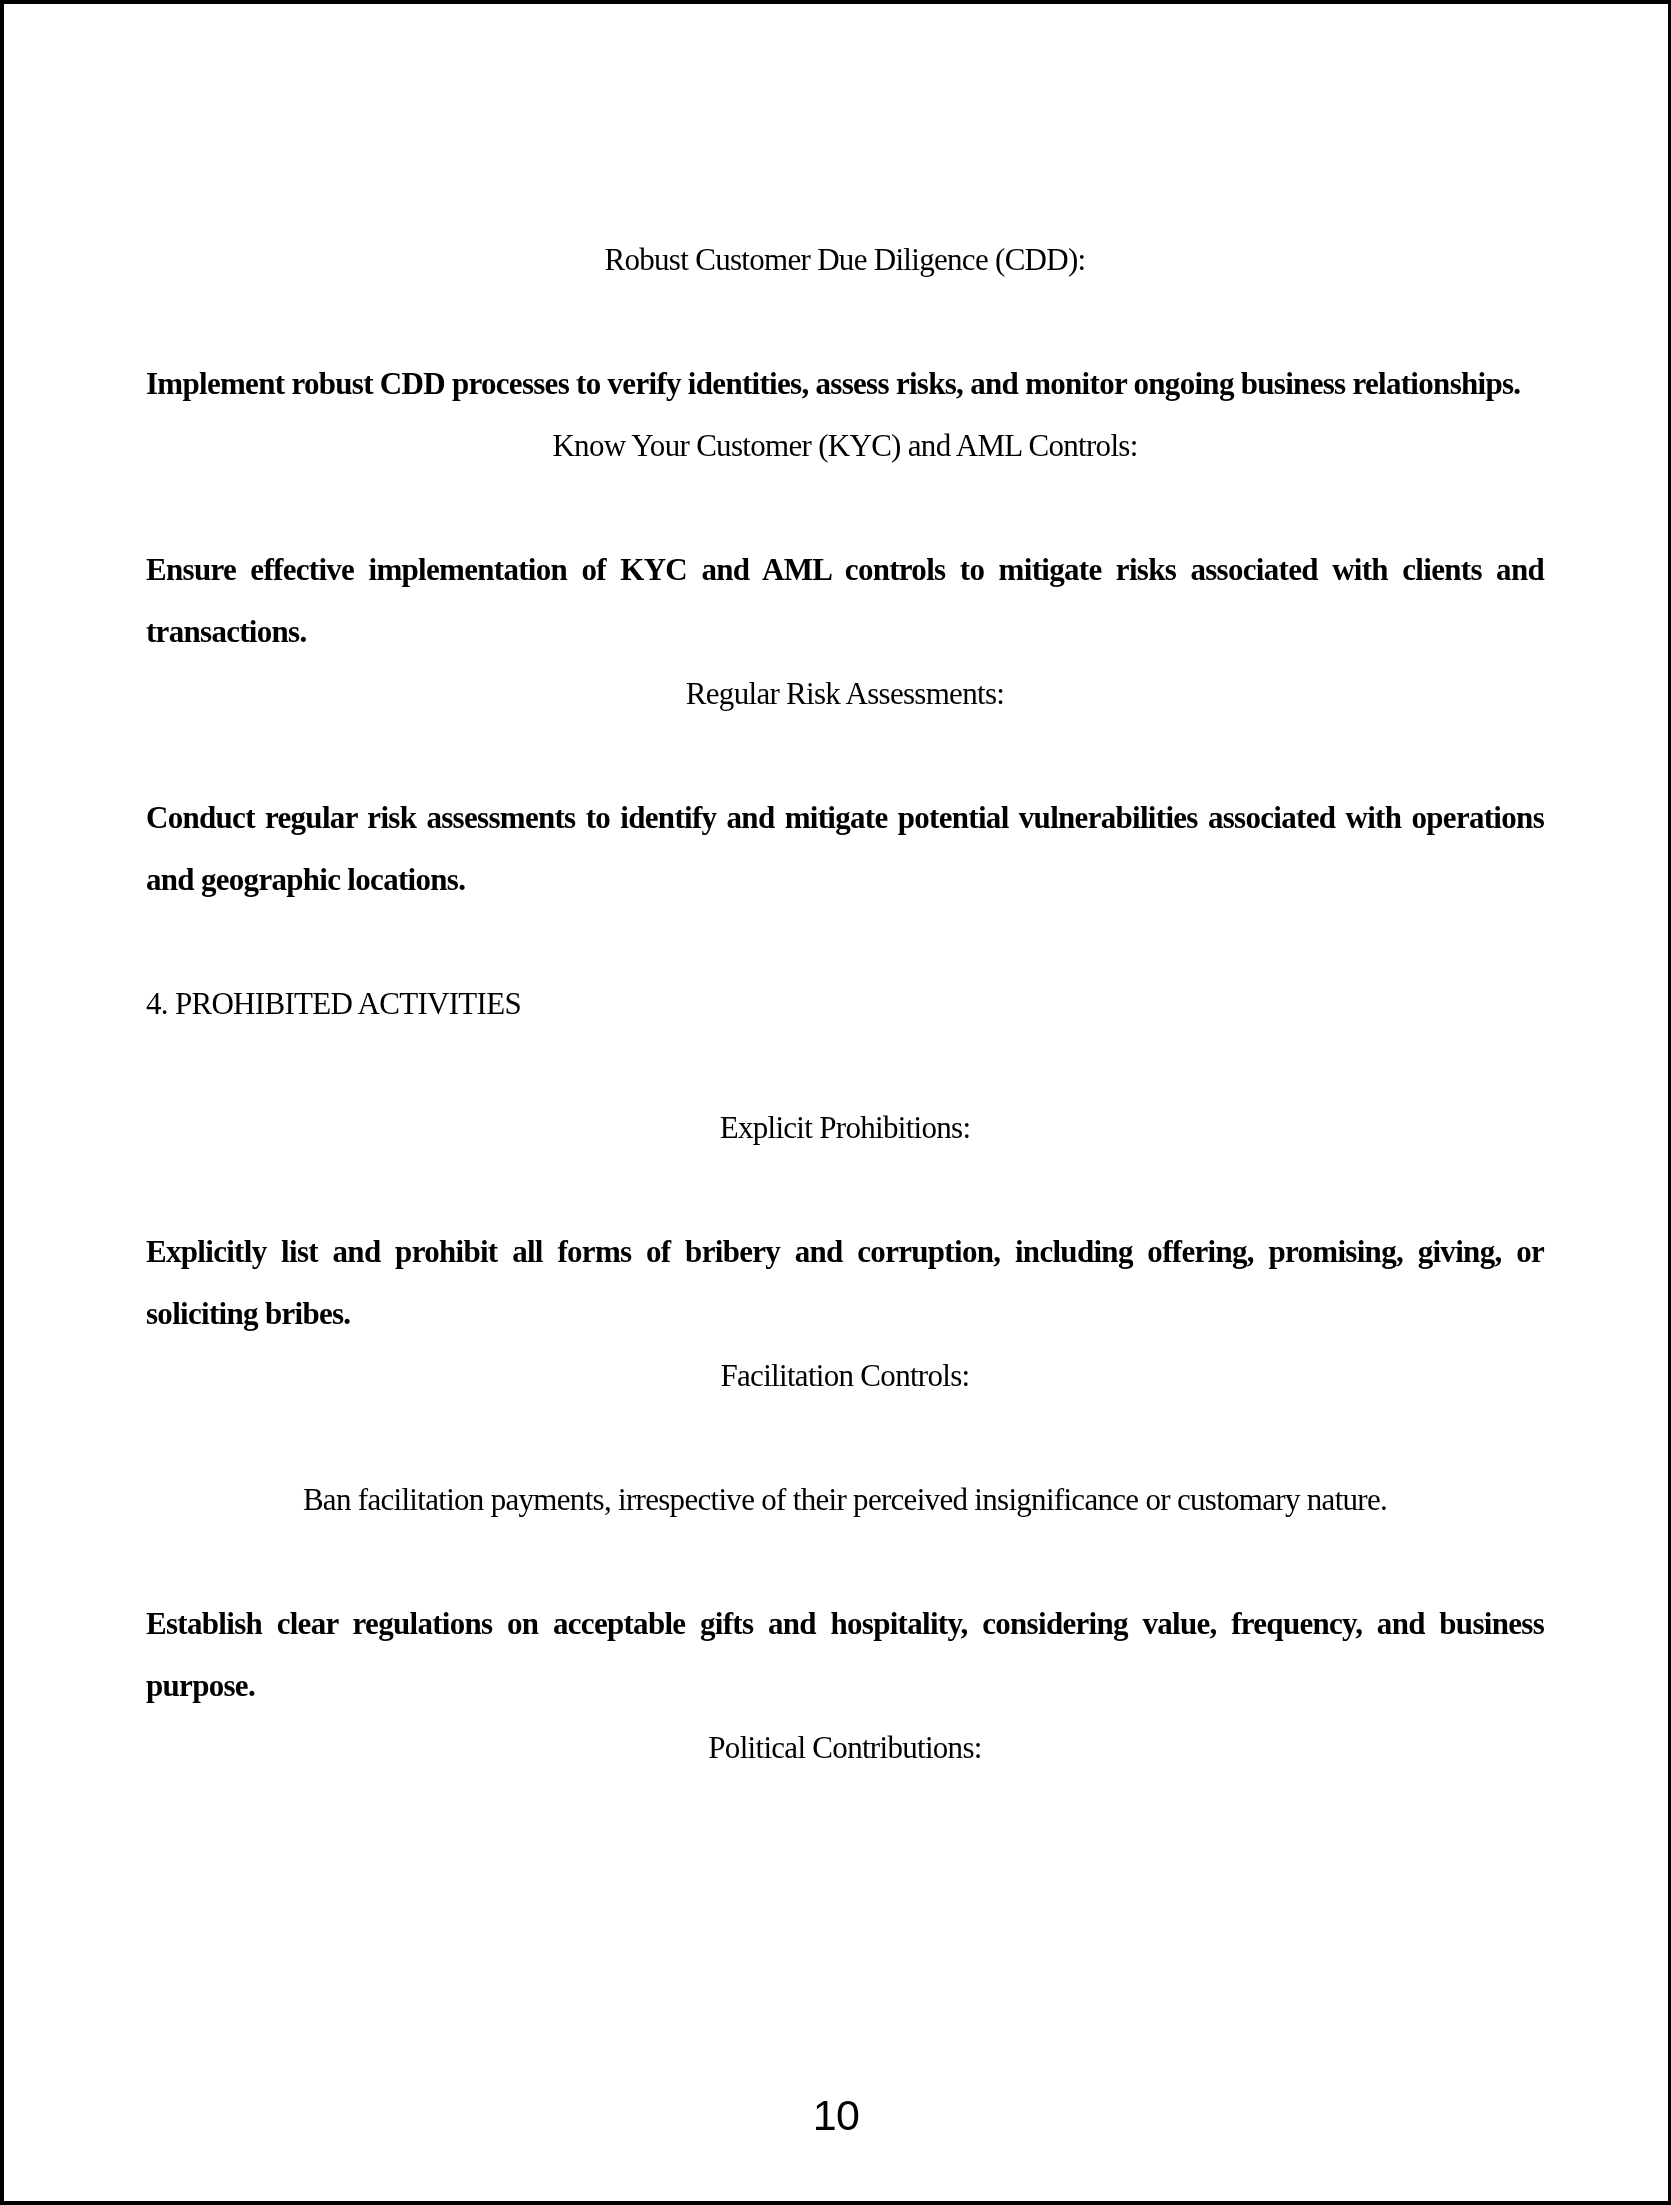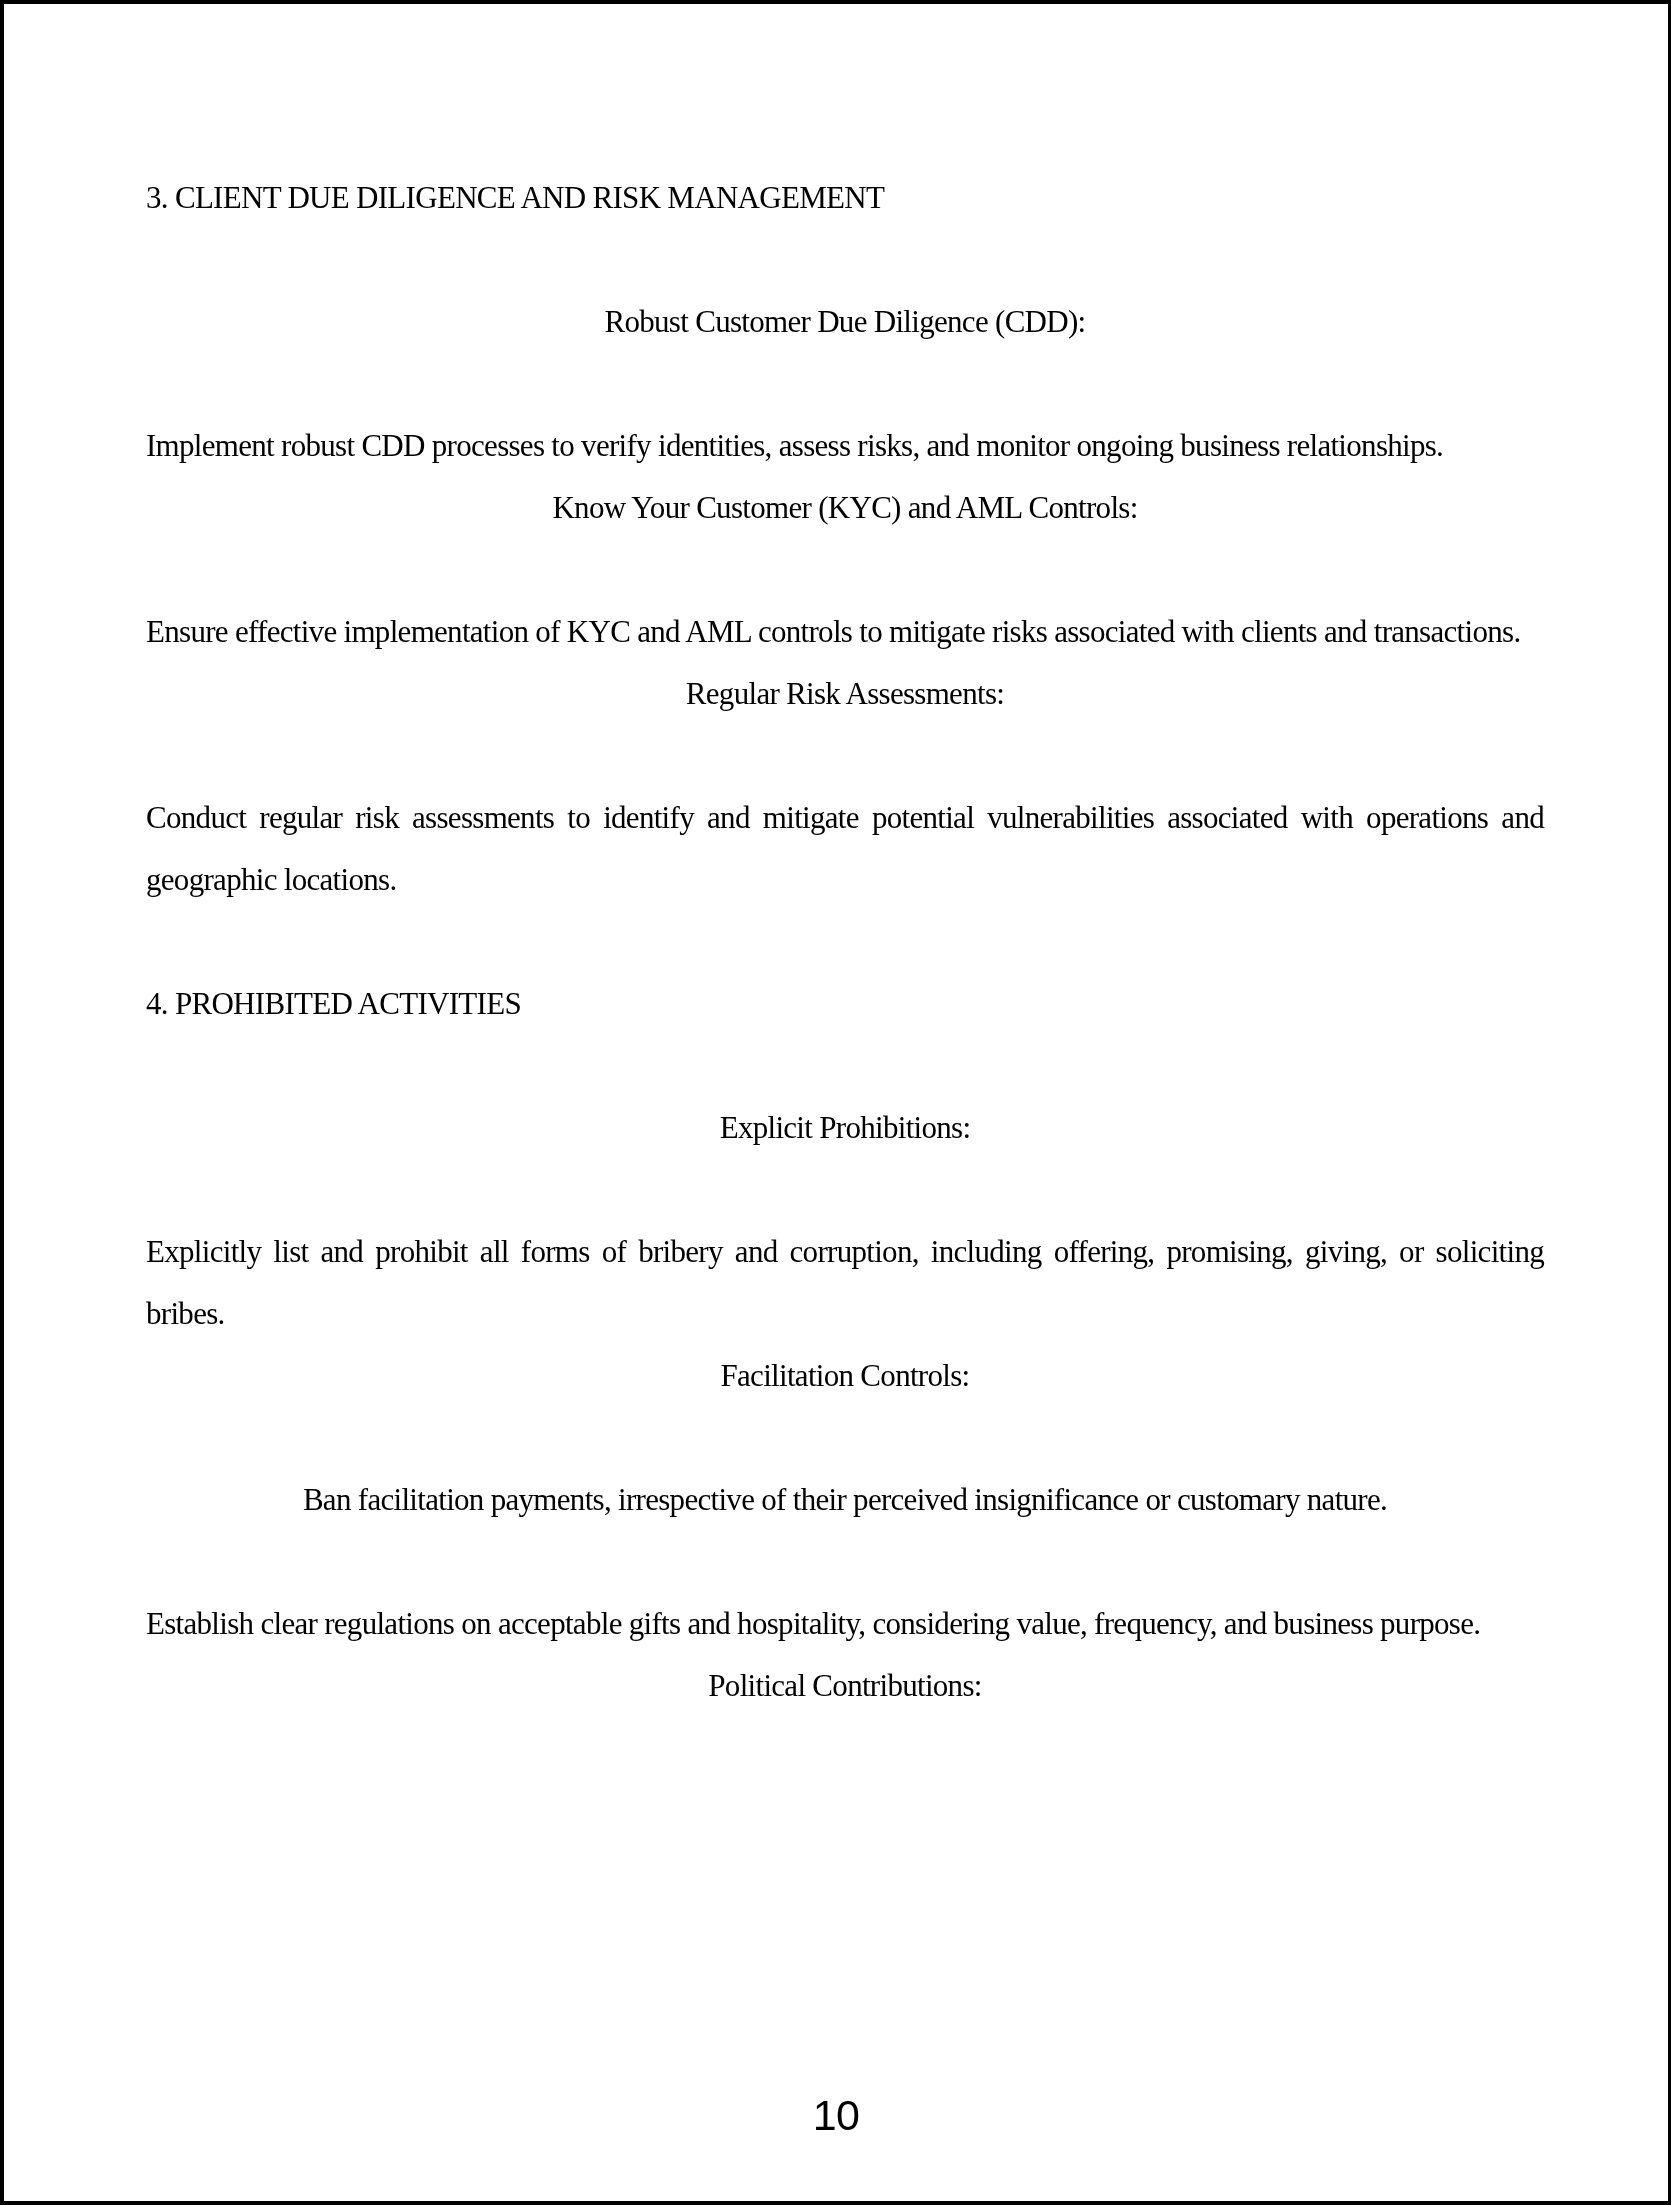--- a/index.html
+++ b/index.html
@@ -32,20 +32,21 @@
   .block.heading {
     text-align: left;
     white-space: nowrap;
   }
   .block.line {
     text-align: center;
   }
   .block.para {
     text-align: justify;
     text-justify: inter-word;
+    font-weight: bold;
   }
   .block.para::after {   
     content: "";
   }
   .block.blank {
     height: 62px;
   }
   .footer {
     position: absolute;
     left: 0;
@@ -57,21 +58,20 @@
     line-height: 43px;
     letter-spacing: -0.7px;
     color: #000000;
   }
 </style>
 </head>
 <body>
 
 <div class="page">
   <div class="doc-content" id="doc-content">
-      <div class="block heading">3. CLIENT DUE DILIGENCE AND RISK MANAGEMENT</div>
       <div class="block blank"></div>
       <div class="block line">Robust Customer Due Diligence (CDD):</div>
       <div class="block blank"></div>
       <div class="block para">Implement robust CDD processes to verify identities, assess risks, and monitor ongoing business relationships.</div>
       <div class="block line">Know Your Customer (KYC) and AML Controls:</div>
       <div class="block blank"></div>
       <div class="block para">Ensure effective implementation of KYC and AML controls to mitigate risks associated with clients and transactions.</div>
       <div class="block line">Regular Risk Assessments:</div>
       <div class="block blank"></div>
       <div class="block para">Conduct regular risk assessments to identify and mitigate potential vulnerabilities associated with operations and geographic locations.</div>

